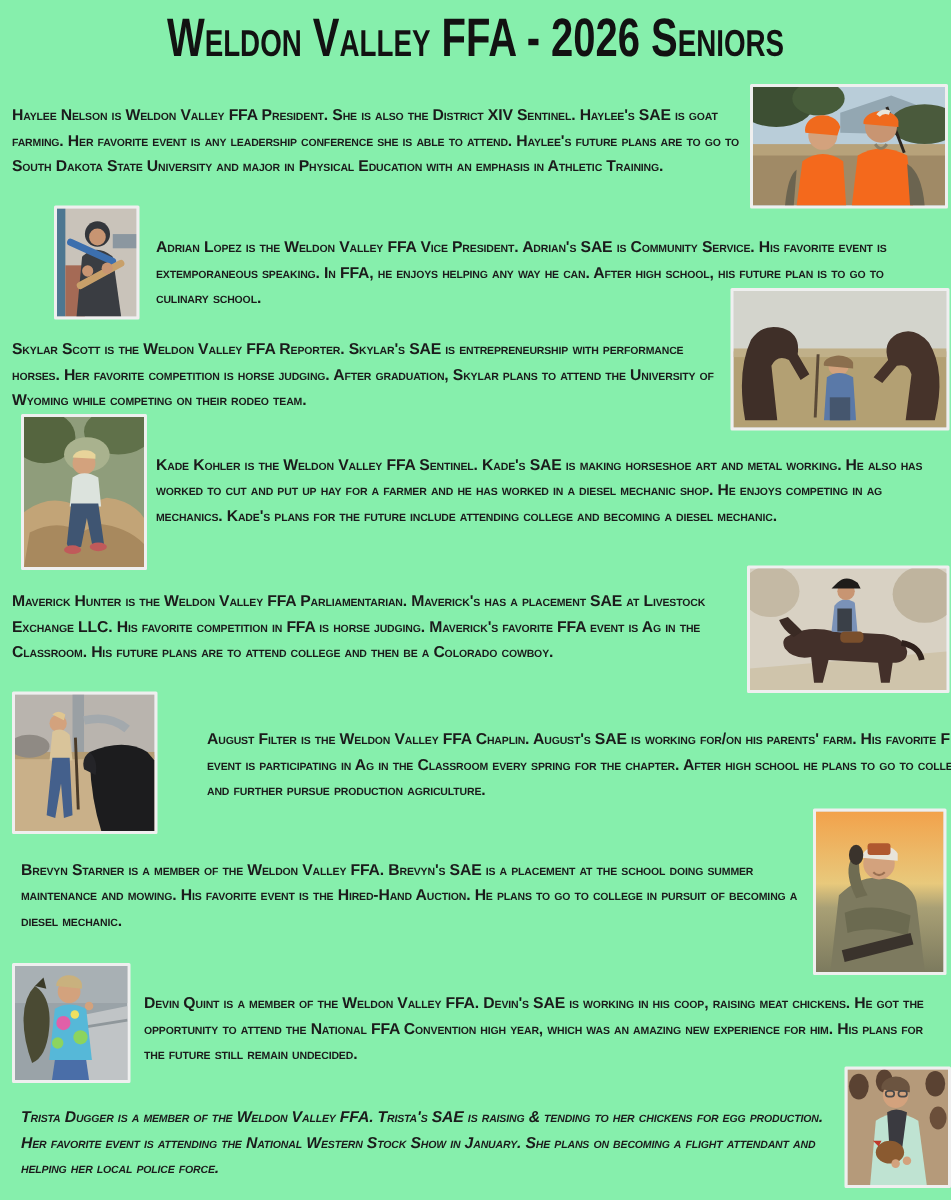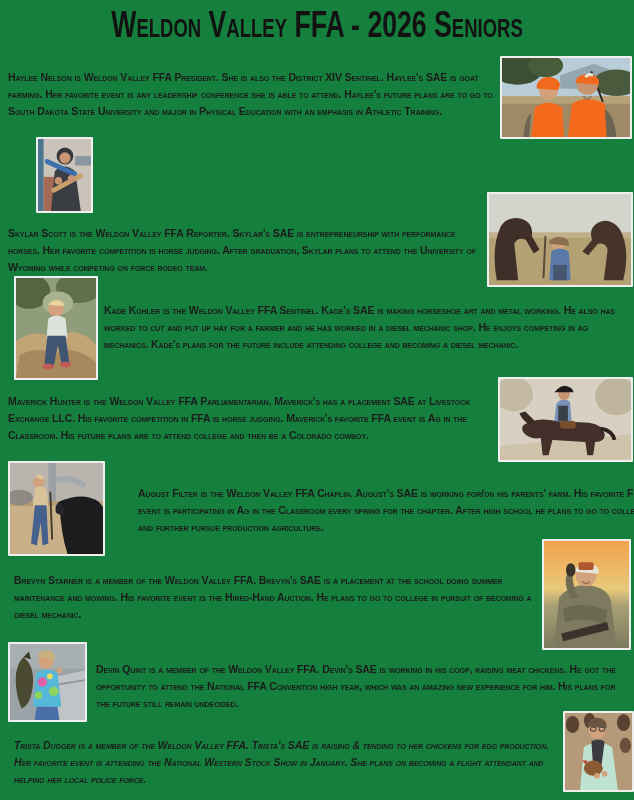--- a/index.html
+++ b/index.html
@@ -1,17 +1,17 @@
 <!DOCTYPE html>
 <html><head>
 <meta charset="utf-8">
 <style>
   html,body{margin:0;padding:0;background:#ffffff;}
   .page{
-    position:relative;width:634px;height:800px;background:#15803d;
+    position:relative;width:634px;height:800px;background:#86efac;
     font-family:"Liberation Sans", sans-serif;overflow:hidden;color:#1b1b1b;
   }
   .title-wrap{position:absolute;top:4px;left:0;width:634px;text-align:center;}
   .title{
     display:inline-block;font-size:36px;font-weight:700;font-variant:small-caps;
     letter-spacing:0px;transform:scaleX(0.74);transform-origin:center top;
     color:#121212;white-space:nowrap;
   }
   .bio{
     position:absolute;text-align:left;font-size:10.5px;font-weight:700;
@@ -64,22 +64,23 @@
       <rect x="40" y="18" width="17" height="10" fill="#8b97a0"></rect>
       <path d="M14 76 L18 34 Q28 24 40 34 L46 76 Z" fill="#3a3d42"></path>
       <circle cx="29" cy="18" r="9" fill="#33363b"></circle>
       <circle cx="29" cy="20" r="6" fill="#c89572"></circle>
       <rect x="6" y="28" width="38" height="5" rx="2.5" transform="rotate(24 25 30)" fill="#3c6fae"></rect>
       <rect x="12" y="44" width="38" height="5" rx="2.5" transform="rotate(-28 31 46)" fill="#c8a06a"></rect>
       <circle cx="22" cy="44" r="4" fill="#c89572"></circle>
       <circle cx="36" cy="42" r="4" fill="#c89572"></circle>
     </svg>
   </figure>
-
-  <p class="bio" style="left:8px;top:214px;width:476px;">Skylar Scott is the Weldon Valley FFA Reporter. Skylar's SAE is entrepreneurship with performance horses. Her favorite competition is horse judging. After graduation, Skylar plans to attend the University of Wyoming while competing on force rodeo team.</p>
+  <p class="bio" style="left:104px;top:146px;width:506px;">Adrian Lopez is the Weldon Valley FFA Vice President. Adrian's SAE is Community Service. His favorite event is extemporaneous speaking. In FFA, he enjoys helping any way he can. After high school, his future plan is to go to culinary school.</p>
+
+  <p class="bio" style="left:8px;top:214px;width:476px;">Skylar Scott is the Weldon Valley FFA Reporter. Skylar's SAE is entrepreneurship with performance horses. Her favorite competition is horse judging. After graduation, Skylar plans to attend the University of Wyoming while competing on their rodeo team.</p>
   <figure class="photo" style="left:487px;top:192px;width:146px;height:95px;">
     <svg viewBox="0 0 146 95" preserveAspectRatio="none">
       <rect width="146" height="95" fill="#d3d4cc"></rect>
       <rect y="42" width="146" height="53" fill="#b3a073"></rect>
       <rect y="40" width="146" height="6" fill="#c0b089"></rect>
       <path d="M8 90 Q2 56 12 34 Q20 22 34 26 Q46 30 44 44 L52 58 L46 62 L38 48 Q30 44 26 52 L30 90 Z" fill="#3f2f28"></path>
       <path d="M138 90 Q146 56 134 36 Q124 24 112 30 Q102 36 106 48 L96 60 L102 64 L112 52 Q120 50 122 58 L118 90 Z" fill="#46332a"></path>
       <circle cx="72" cy="52" r="7" fill="#d3a27d"></circle>
       <path d="M62 52 a10 6 0 0 1 20 -2 l0 4 z" fill="#8b6f4e"></path>
       <path d="M62 90 L64 60 Q72 54 82 60 L84 90 Z" fill="#5a79a8"></path>

